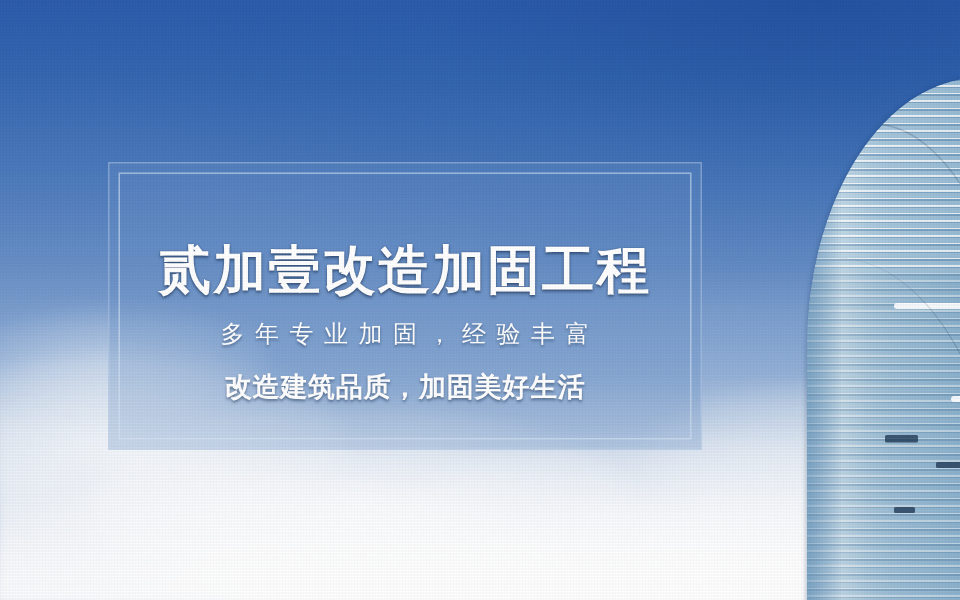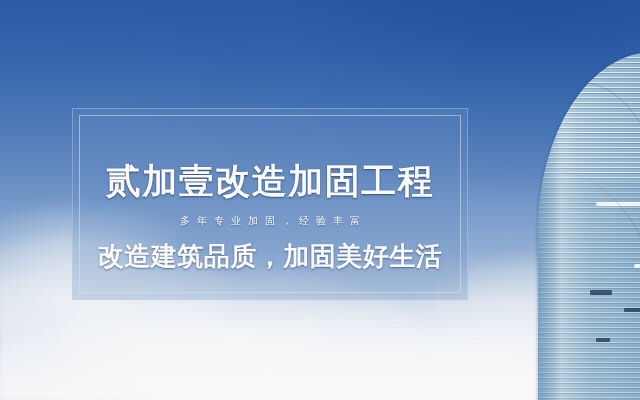--- a/index.html
+++ b/index.html
@@ -220,33 +220,33 @@
     color: #ffffff;
     letter-spacing: 1.5px;
     line-height: 1;
     white-space: nowrap;
     text-shadow: 0 1px 2px rgba(18,40,72,0.55),
                  0 0 1px rgba(18,40,72,0.45);
   }
 
   .subtitle {
     margin-top: 18px;
-    font-size: 10px;
+    font-size: 16px;
     font-weight: normal;
     color: #ffffff;
     letter-spacing: 7px;
     text-indent: 7px;
     line-height: 1;
     white-space: nowrap;
     text-shadow: 0 1px 2px rgba(18,40,72,0.45);
   }
 
   .slogan {
     margin-top: 17px;
-    font-size: 26px;
+    font-size: 18px;
     font-weight: bold;
     color: #ffffff;
     letter-spacing: 0.5px;
     line-height: 1;
     white-space: nowrap;
     text-shadow: 0 1px 2px rgba(18,40,72,0.50);
   }
 
   .tagline {
     margin-top: 12px;

